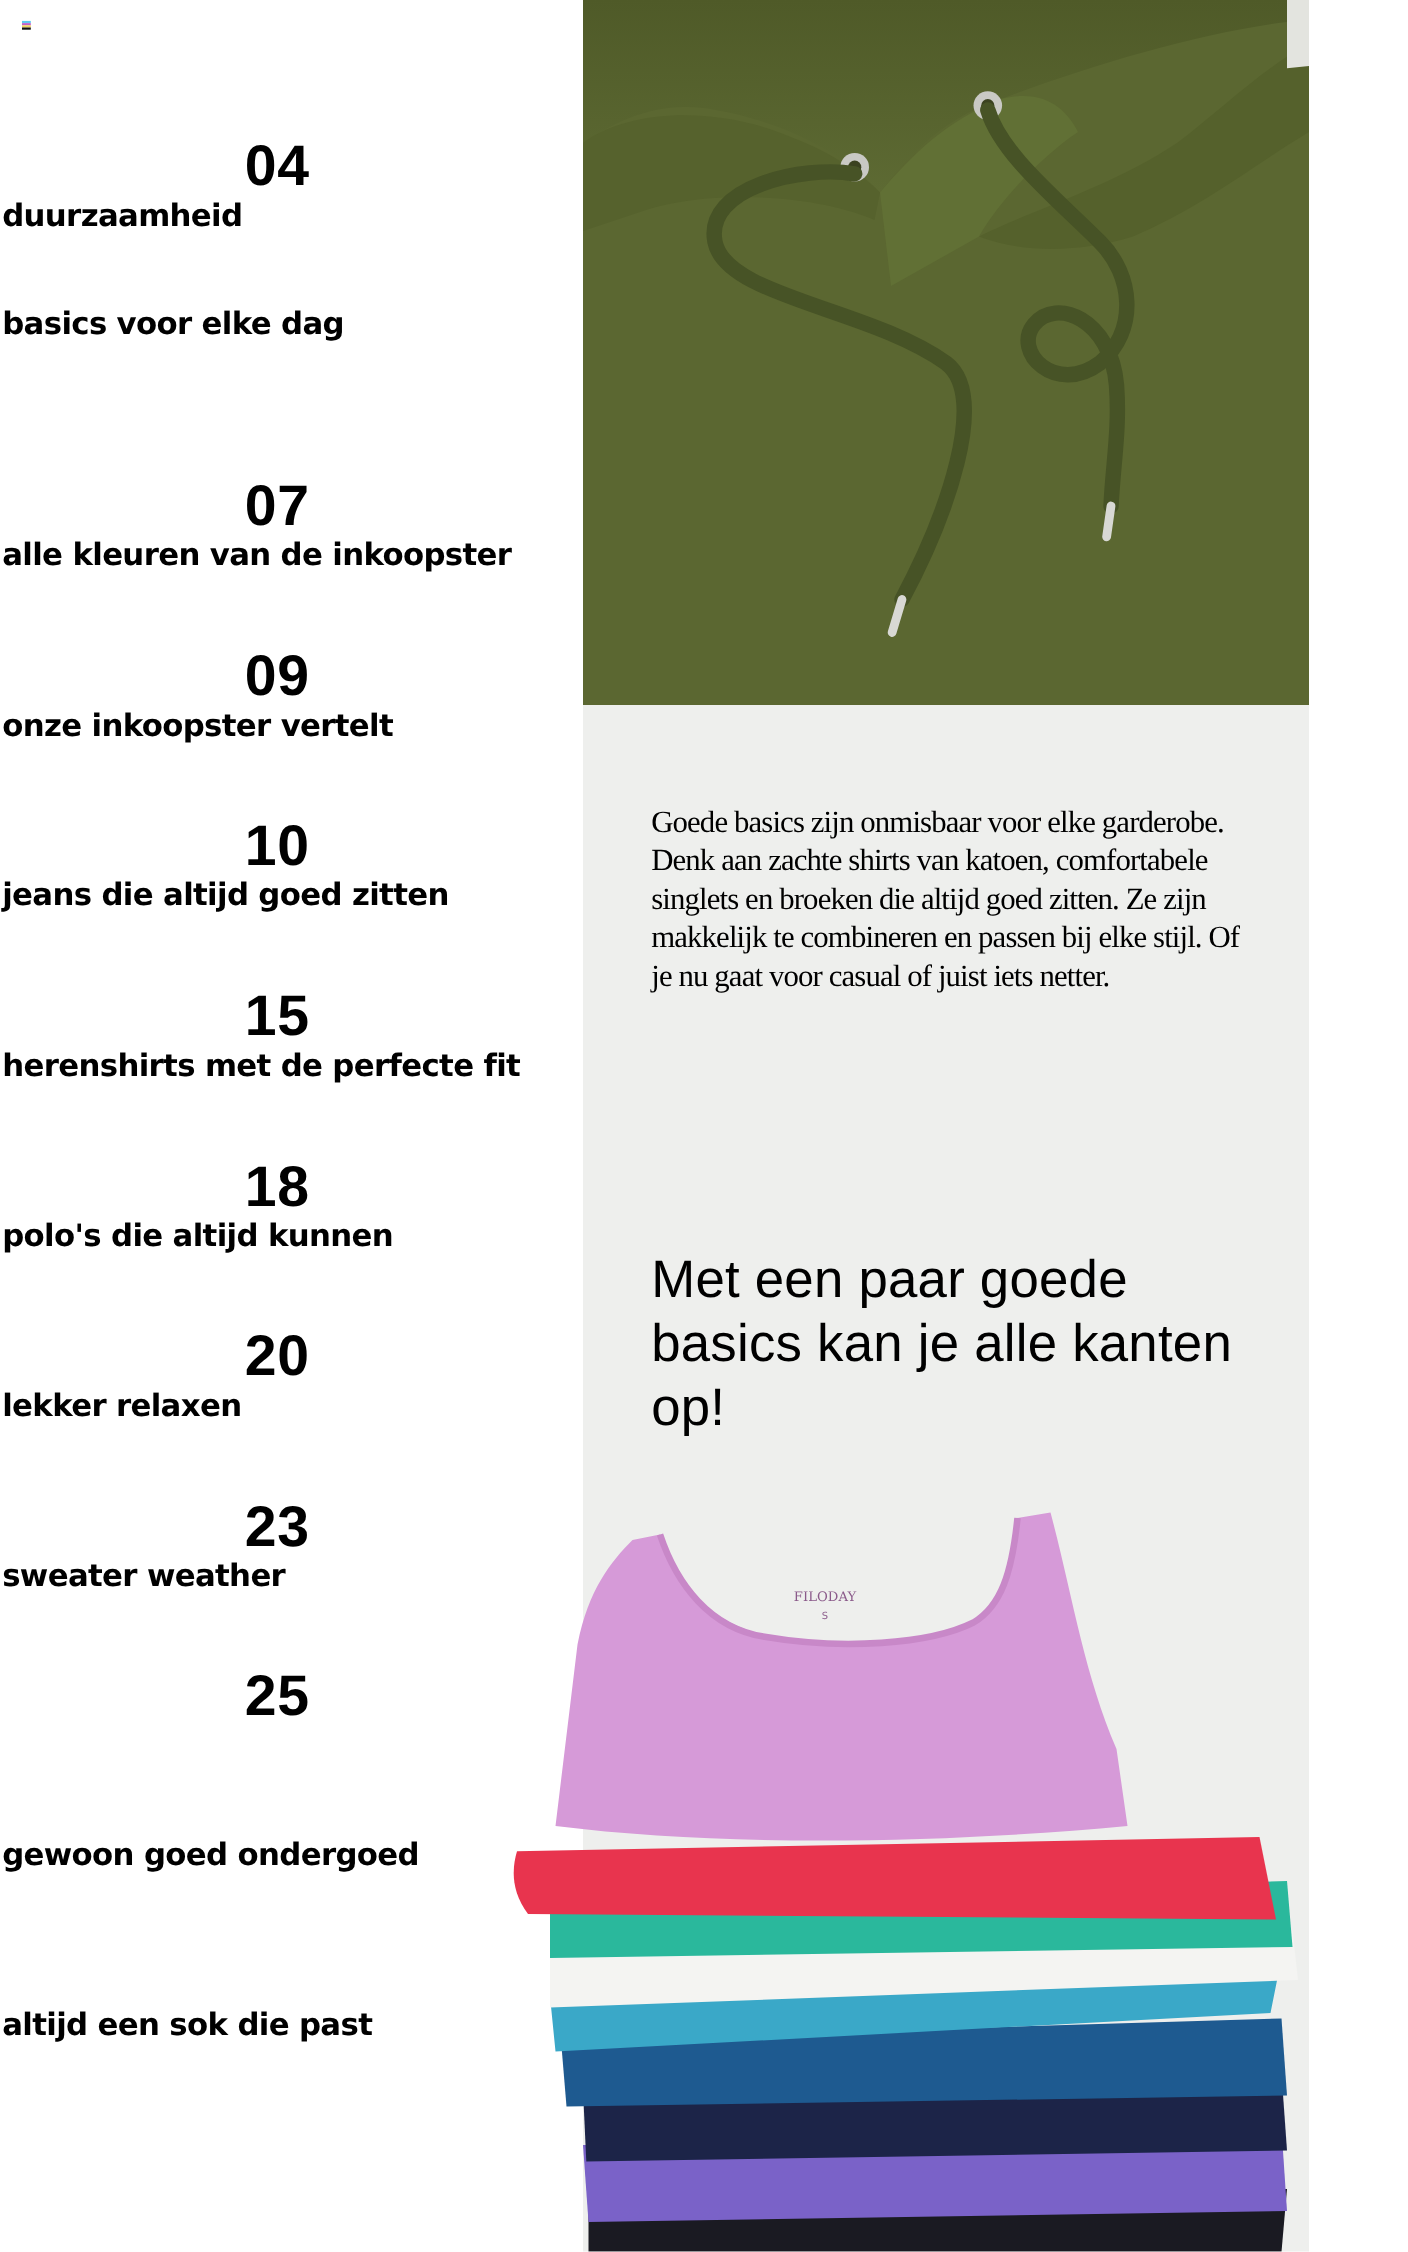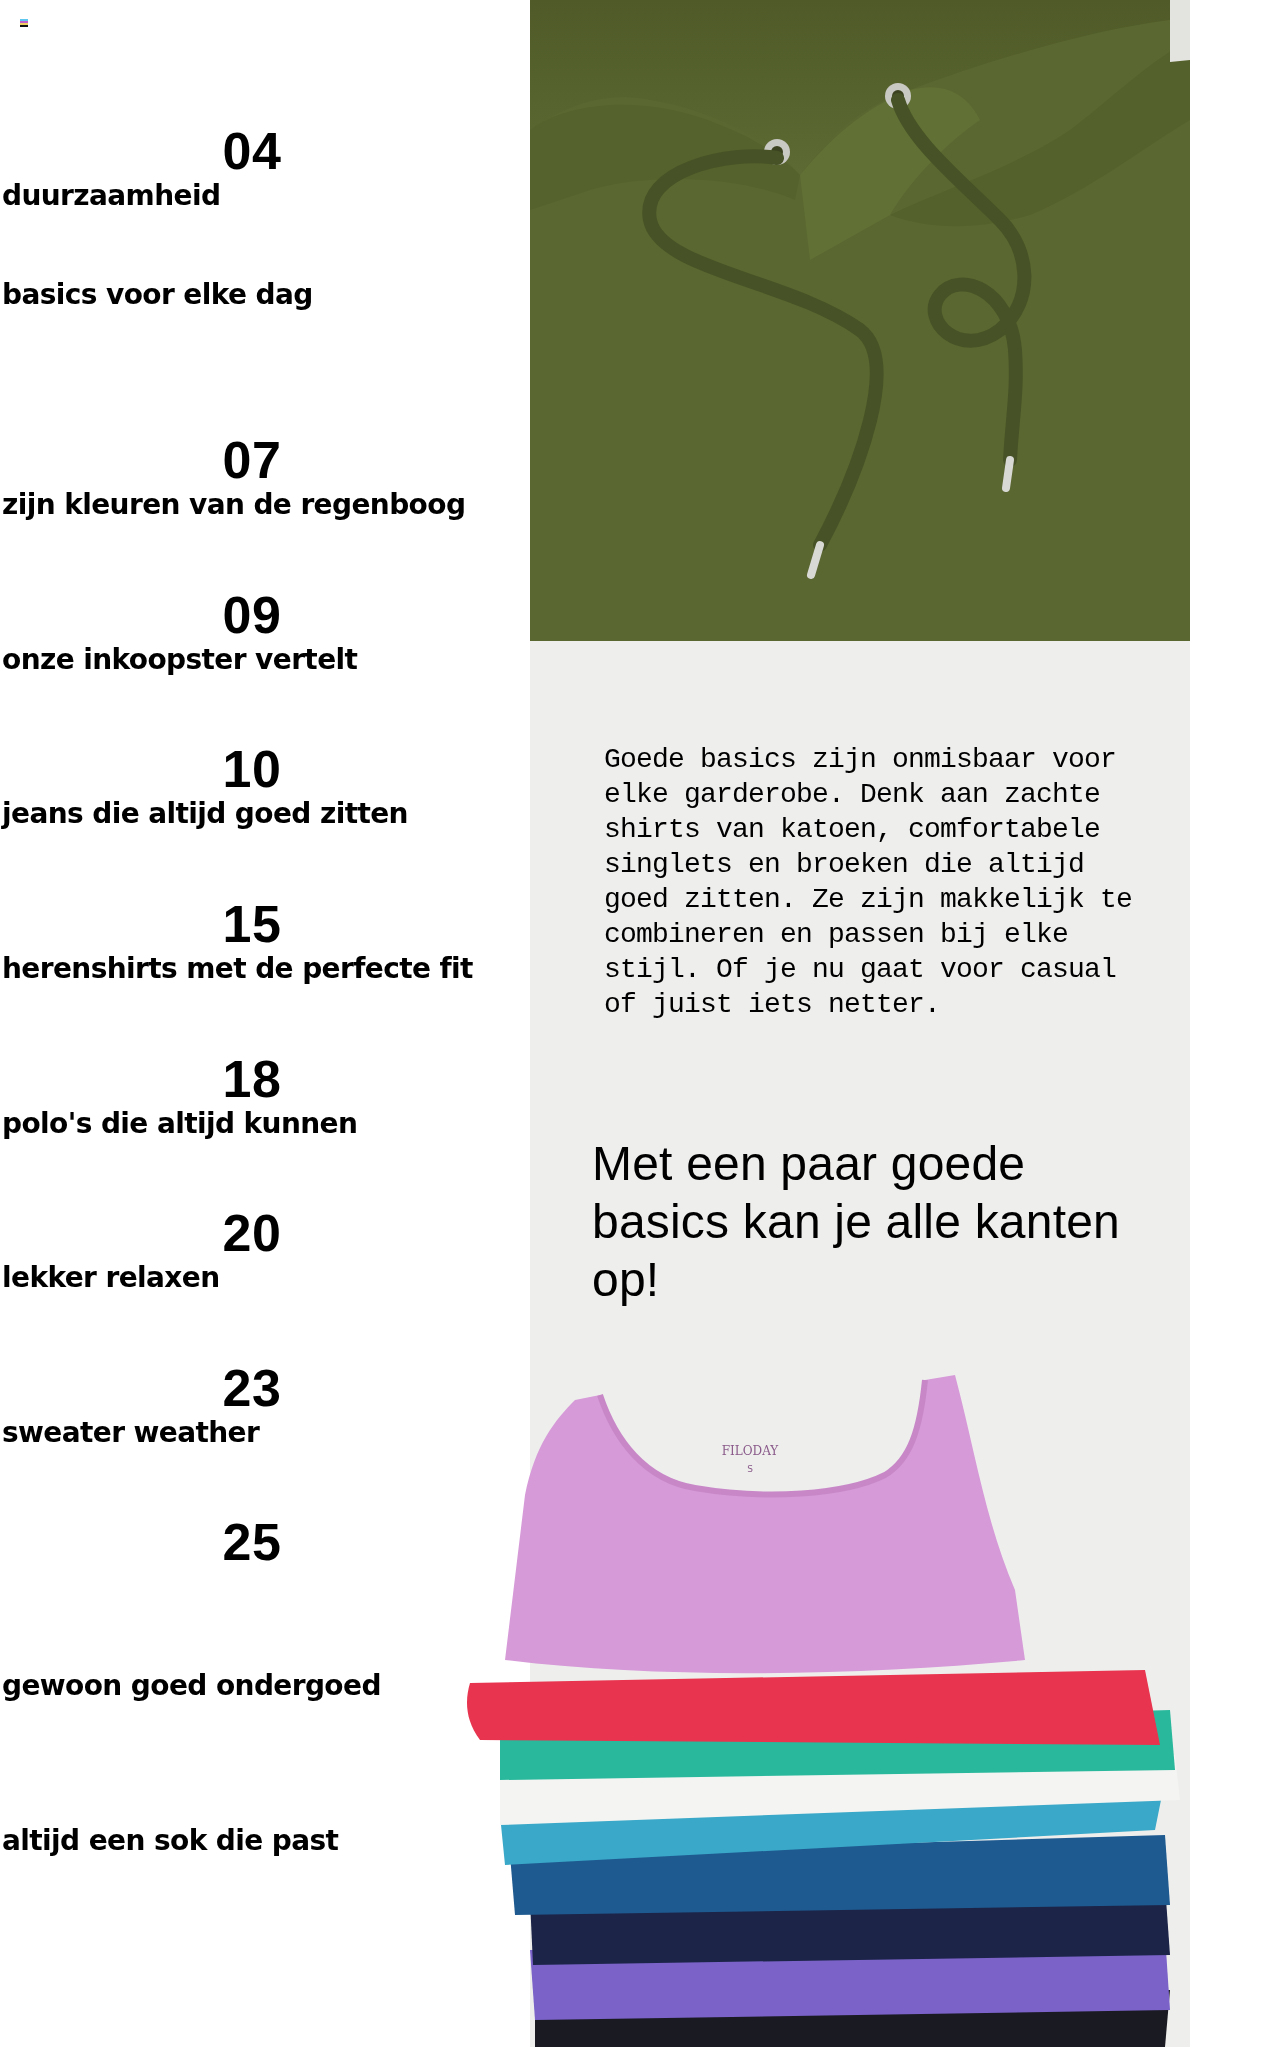--- a/index.html
+++ b/index.html
@@ -25,22 +25,22 @@
     .hero-photo {
       position: absolute; left: 530px; top: 0; width: 660px; height: 641px;
       background: #5a6630; overflow: hidden;
     }
     .side-panel {
       position: absolute; left: 530px; top: 641px; width: 660px; height: 1406px;
       background: #eeefed;
     }
     .intro-text {
       position: absolute; left: 592px; top: 730px; width: 540px;
-      font-family: Liberation Mono, monospace; font-size: 28px; line-height: 35px;
-      letter-spacing: -0.8px; margin: 12px;
+      font-family: Liberation Serif, serif; font-size: 28px; line-height: 35px;
+      letter-spacing: -0.8px; margin: 0;
     }
     .tagline {
       position: absolute; left: 592px; top: 1135px; width: 540px;
       font-weight: normal; font-size: 48px; line-height: 58px; margin: 0;
       letter-spacing: 0.2px;
     }
     .shirt-stack { position: absolute; left: 465px; top: 1360px; width: 760px; height: 687px; }
   </style>
 </head>
 <body>
@@ -55,21 +55,21 @@
 <nav class="toc">
   <div class="toc-item">
     <span class="toc-num">04</span>
     <span class="toc-label">duurzaamheid</span>
   </div>
   <div class="toc-item">
     <span class="toc-label">basics voor elke dag</span>
   </div>
   <div class="toc-item">
     <span class="toc-num">07</span>
-    <span class="toc-label">zijn kleuren van de regenboog</span>
+    <span class="toc-label">alle kleuren van de inkoopster</span>
   </div>
   <div class="toc-item">
     <span class="toc-num">09</span>
     <span class="toc-label">onze inkoopster vertelt</span>
   </div>
   <div class="toc-item">
     <span class="toc-num">10</span>
     <span class="toc-label">jeans die altijd goed zitten</span>
   </div>
   <div class="toc-item">

